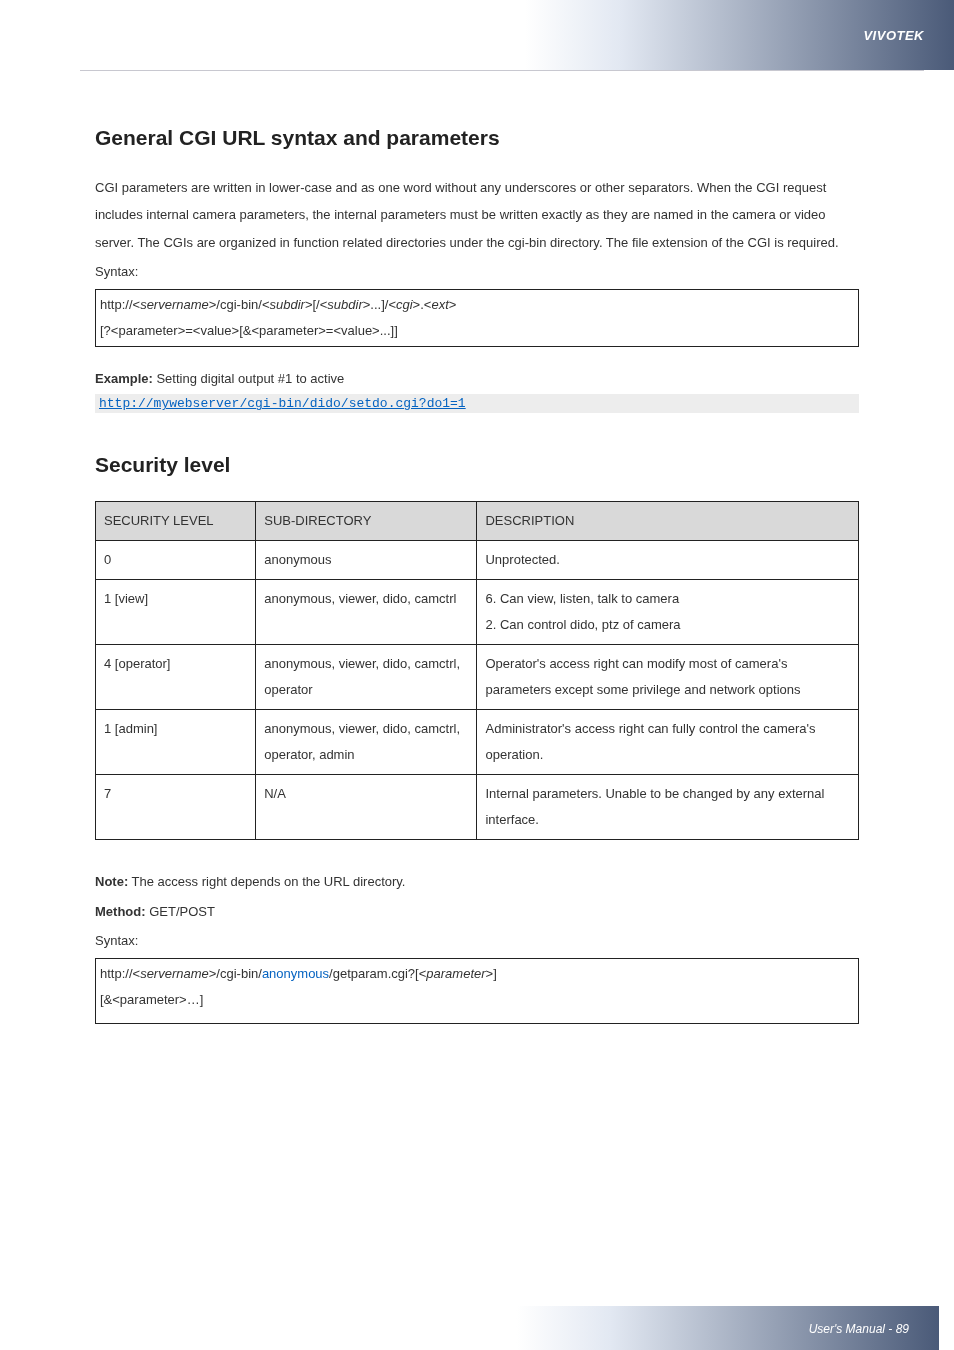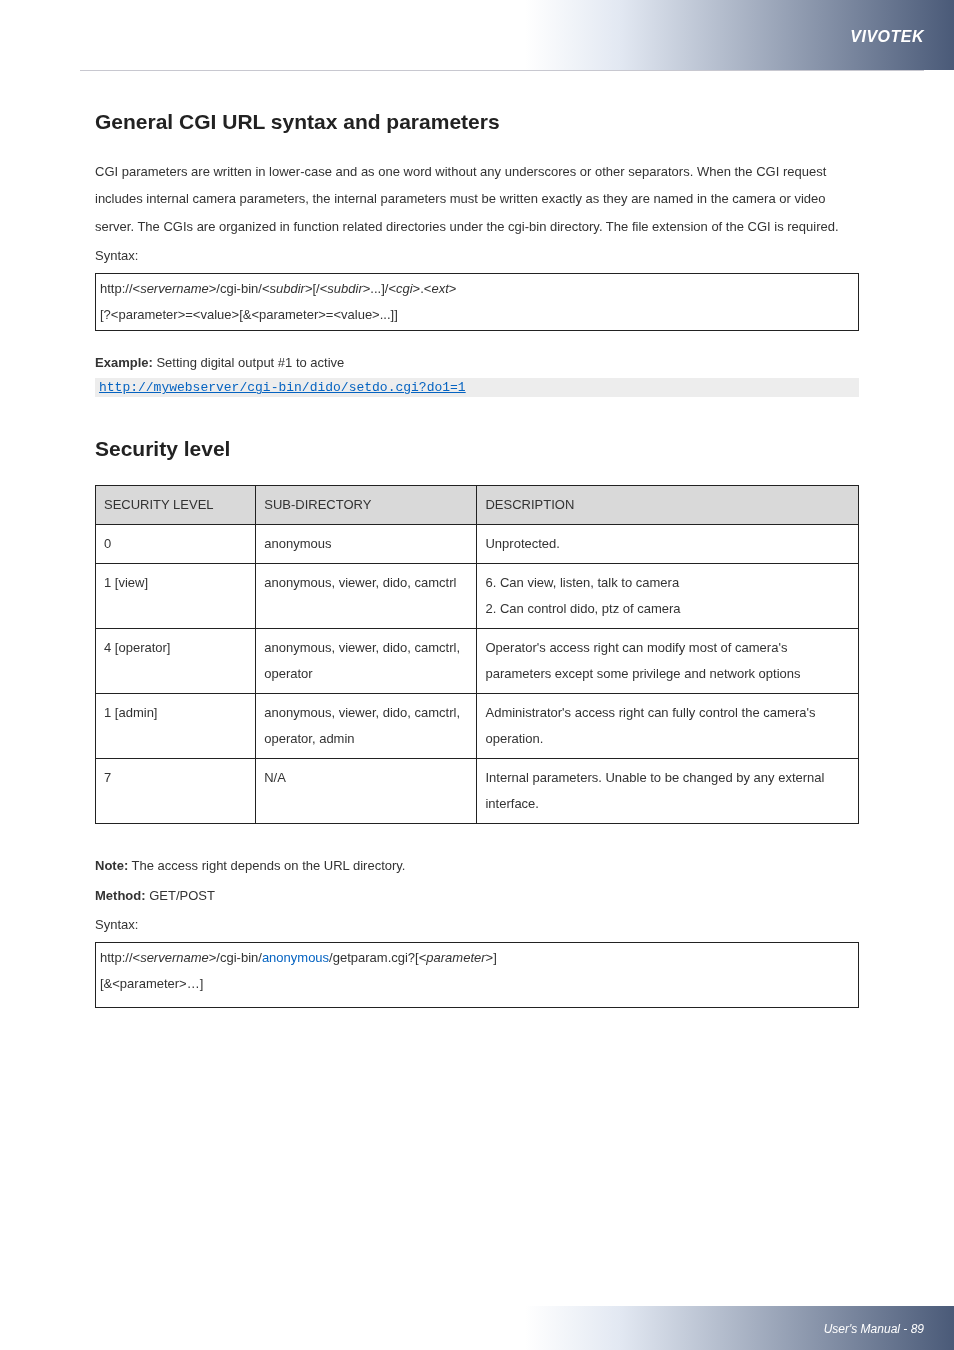--- a/index.html
+++ b/index.html
@@ -17,40 +17,41 @@
     height: 70px;
     background: linear-gradient(to right, #fff 0%, #fff 55%, #e2e8f2 65%, #4a5a78 100%);
   }
   .header-brand {
     position: absolute;
     right: 30px;
     top: 28px;
     color: #fff;
     font-style: italic;
     font-weight: bold;
-    font-size: 16px;
+    font-size: 13px;
     letter-spacing: 0.5px;
   }
   .header-rule {
     position: absolute;
     top: 70px; left: 80px; right: 30px;
     height: 1px;
     background: #c8c8d0;
   }
   .content {
     position: absolute;
     top: 110px;
     left: 95px;
     right: 95px;
   }
   h2 {
     font-size: 21px;
     font-weight: bold;
     color: #222;
     margin-bottom: 24px;
+    margin-top: 16px;
   }
   p.para {
     line-height: 2.1;
     margin-bottom: 2px;
   }
   .codebox {
     border: 1px solid #222;
     margin: 4px 0 18px 0;
     padding: 2px 4px;
     line-height: 2.0;
@@ -76,21 +77,21 @@
     vertical-align: top;
     line-height: 2.0;
   }
   table.sec th {
     background: #d9d9d9;
     font-weight: normal;
     color: #333;
   }
   .footer-band {
     position: absolute;
-    bottom: 0; left: 0; right: 0;
+    bottom: 0; left: 0; right: 15px;
     height: 44px;
     background: linear-gradient(to right, #fff 0%, #fff 55%, #e2e8f2 65%, #4a5a78 100%);
     padding-left: 40px;
   }
   .footer-text {
     position: absolute;
     right: 30px;
     bottom: 14px;
     color: #fff;
     font-style: italic;

